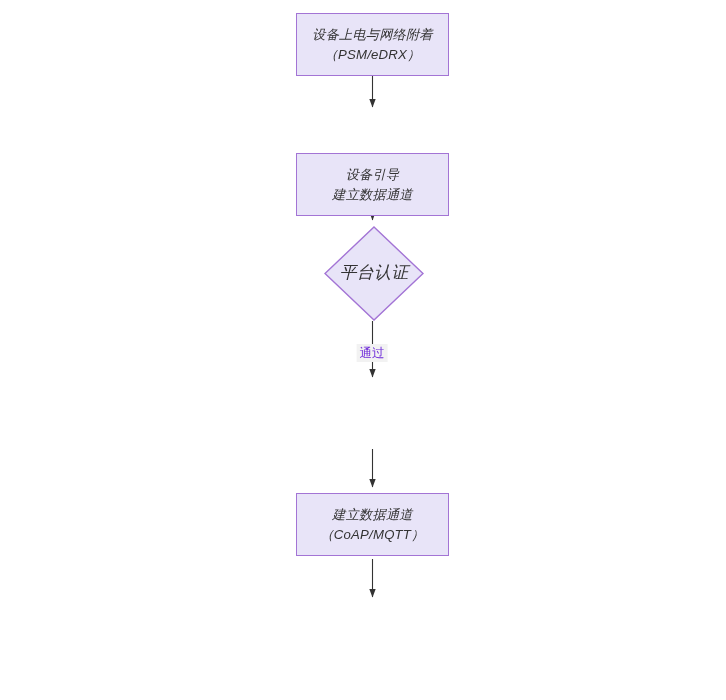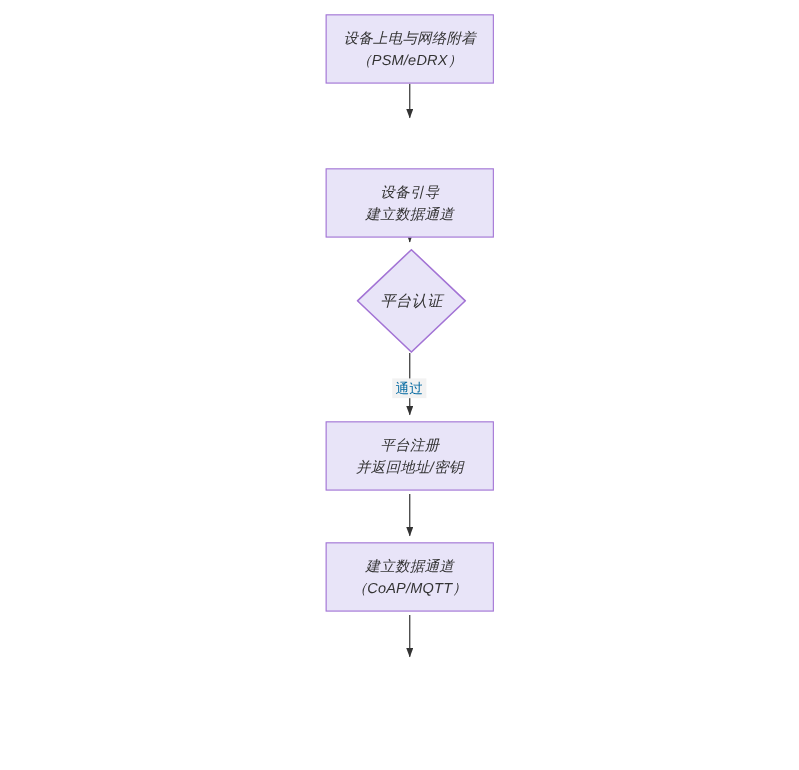--- a/index.html
+++ b/index.html
@@ -72,32 +72,32 @@
   .diamond-shape {
     position: absolute;
     left: 0;
     top: 0;
     width: 100px;
     height: 95px;
   }
   .diamond-label {
     position: relative;
     z-index: 2;
-    font-size: 14px;
+    font-size: 17px;
     line-height: 1.45;
     color: #333333;
     letter-spacing: 0.2px;
   }
 
   
   .edge-label {
     position: absolute;
     z-index: 3;
     font-size: 12.4px;
-    color: #0369a1;
+    color: #6d28d9;
     background: #f2f2f2;
     padding: 1px 3px;
     line-height: 1.3;
     white-space: nowrap;
     transform: translateX(-50%);
   }
 </style>
 </head>
 <body>
 
@@ -131,22 +131,19 @@
     <div class="node-label"><span>设备引导</span><br><span>建立数据通道</span></div>
   </div>
 
   <div class="node node-diamond" style="top:226px;">
     <svg class="diamond-shape" width="100" height="95" viewBox="0 0 100 95" xmlns="http://www.w3.org/2000/svg">
       <polygon points="50,1 99,47.5 50,94 1,47.5" fill="#e8e4f8" stroke="#a374d5" stroke-width="1.4"></polygon>
     </svg>
     <div class="diamond-label">平台认证</div>
   </div>
 
-  <div class="node node-rect" style="top:383px;">
-    <div class="node-label"><span>平台注册</span><br><span>并返回地址/密钥</span></div>
-  </div>
 
   <div class="node node-rect" style="top:493px;text-align:center;">
     <div class="node-label"><span>建立数据通道</span><br><span>（CoAP/MQTT）</span></div>
   </div>
 
 
 </div>
 
 </body></html>

